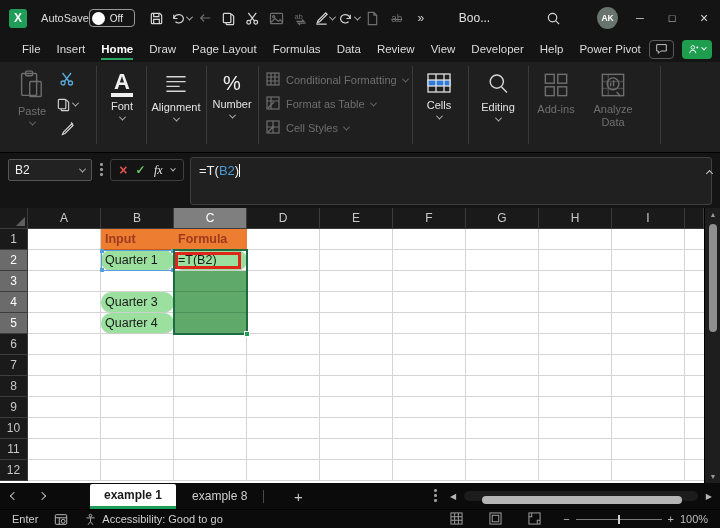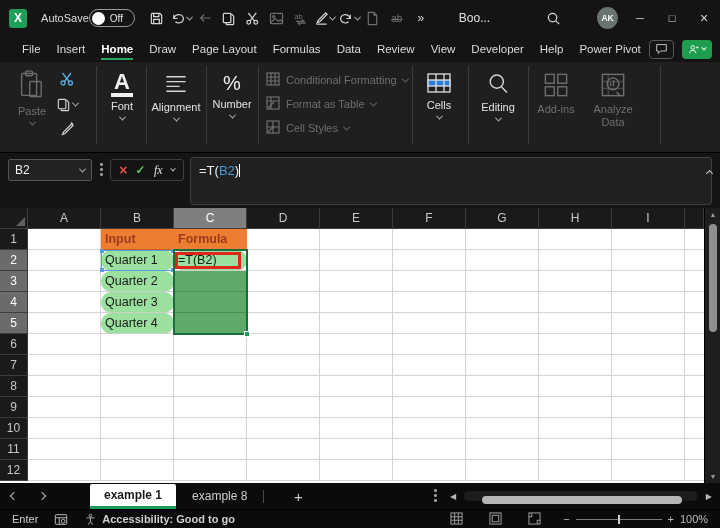--- a/index.html
+++ b/index.html
@@ -3,21 +3,21 @@
 <meta charset="utf-8">
 <style>
   * { box-sizing: border-box; margin:0; padding:0; }
   html,body { width:720px; height:528px; overflow:hidden; background:#000; }
   body { font-family:"Liberation Sans", sans-serif; position:relative; }
 
   
   #titlebar { position:absolute; left:0; top:0; width:720px; height:36px; background:#141414; display:flex; align-items:center; color:#dcdcdc; }
   #xl-logo { width:19px; height:19px; margin-left:9px; border-radius:3px; background:#1e9e58; color:#fff; font-weight:bold; font-size:12px; display:flex; align-items:center; justify-content:center; }
   #autosave { display:flex; align-items:center; gap:0; margin-left:14px; font-size:11px; }
-  #as-toggle { width:46px; height:18px; border:1px solid #9a9a9a; border-radius:9px; display:flex; align-items:center; padding:0 5px 0 2px; gap:5px; }
+  #as-toggle { width:46px; height:18px; border:1px solid #9a9a9a; border-radius:4px; display:flex; align-items:center; padding:0 5px 0 2px; gap:5px; }
   #as-knob { width:13px; height:13px; border-radius:50%; background:#fff; }
   #as-state { font-size:10px; color:#e6e6e6; }
   .qat { display:flex; align-items:center; margin-left:10px; }
   .qbtn { width:24px; height:26px; display:flex; align-items:center; justify-content:center; position:relative; }
   .qbtn svg { stroke:#d6d6d6; fill:none; stroke-width:1.3; }
   .qbtn.dis svg { stroke:#6e6e6e; }
   .qbtn.dis { color:#6e6e6e; }
   .chv { display:inline-block; width:5px; height:5px; border-right:1.4px solid #bdbdbd; border-bottom:1.4px solid #bdbdbd; transform:rotate(45deg) translate(-1px,-1px); }
   .chv.up { transform:rotate(-135deg); }
   .qchv { margin-left:1px; }
@@ -120,21 +120,21 @@
   #htrack { position:absolute; left:14px; width:234px; height:10px; background:#1c1c1c; border-radius:5px; }
   #hthumb { position:absolute; left:18px; width:200px; height:8px; top:5px; background:#b5b5b5; border-radius:4px; }
   .harrow { color:#b5b5b5; font-size:8px; }
   #hscroll .harrow.r { position:absolute; right:0; }
 
   
   #statusbar { position:absolute; left:0; top:509px; width:720px; height:19px; background:#0b0b0b; border-top:1px solid #000; display:flex; align-items:center; color:#cfcfcf; font-size:11px; }
   #mode { margin-left:12px; }
   .sic { margin-left:16px; display:flex; align-items:center; }
   .sic svg { stroke:#bdbdbd; fill:none; stroke-width:1.1; }
-  #acc-text { margin-left:5px;font-weight:bold; }
+  #acc-text { margin-left:5px; }
   #view-btns { margin-left:auto; display:flex; gap:26px; }
   #view-btns svg { stroke:#9a9a9a; fill:none; stroke-width:1.1; }
   #zoomer { display:flex; align-items:center; margin-left:22px; margin-right:10px; gap:6px; color:#bdbdbd; }
   #ztrack { position:relative; width:86px; height:1px; background:#7a7a7a; }
   #zknob { position:absolute; left:42px; top:-4px; width:2px; height:9px; background:#cfcfcf; }
   #zoom-val { font-size:11px; color:#bdbdbd; width:30px; }
 </style>
 </head>
 <body>
 
@@ -436,21 +436,20 @@
       <div class="rowh">8</div>
       <div class="rowh">9</div>
       <div class="rowh">10</div>
       <div class="rowh">11</div>
       <div class="rowh">12</div>
     </div>
   <div id="cells">
     <div class="cell hdr" style="left:73px; top:0;">Input</div>
     <div class="cell hdr" style="left:146px; top:0;">Formula</div>
     <div class="cell lgreen" style="left:73px; top:21px;">Quarter 1</div>
-    <div class="cell lgreen" style="left:73px; top:42px;">Quarter 2</div>
     <div class="cell lgreen" style="left:73px; top:63px;">Quarter 3</div>
     <div class="cell lgreen" style="left:73px; top:84px;">Quarter 4</div>
     <div class="cell lgreen" style="left:146px; top:21px;">=T(B2)</div>
     <div class="cell mgreen" style="left:146px; top:42px;"></div>
     <div class="cell mgreen" style="left:146px; top:63px;"></div>
     <div class="cell mgreen" style="left:146px; top:84px;"></div>
     <div id="b2-ref">
       <span class="handle" style="left:-2px; top:-2px;"></span>
         <span class="handle" style="right:-2px; top:-2px;"></span>
       <span class="handle" style="left:-2px; bottom:-2px;"></span>

